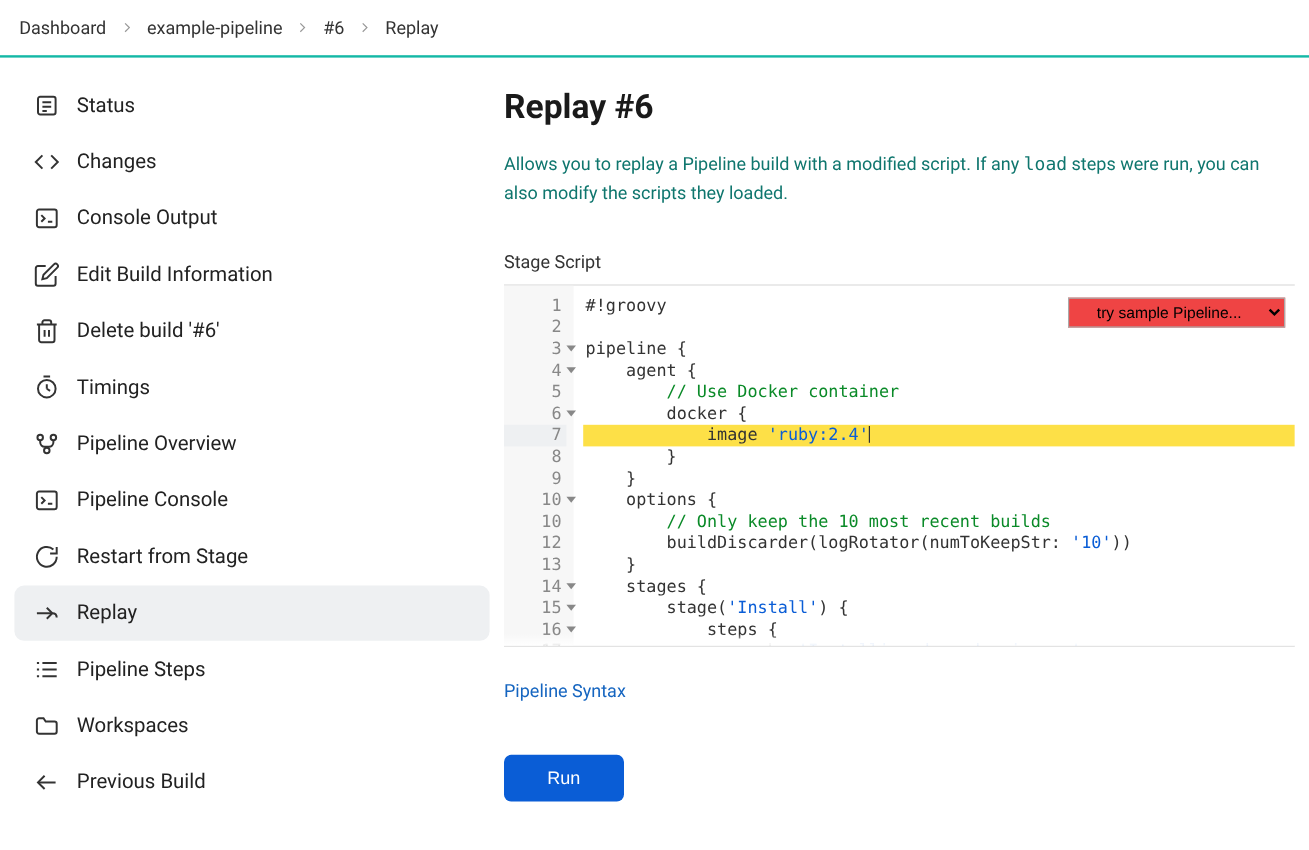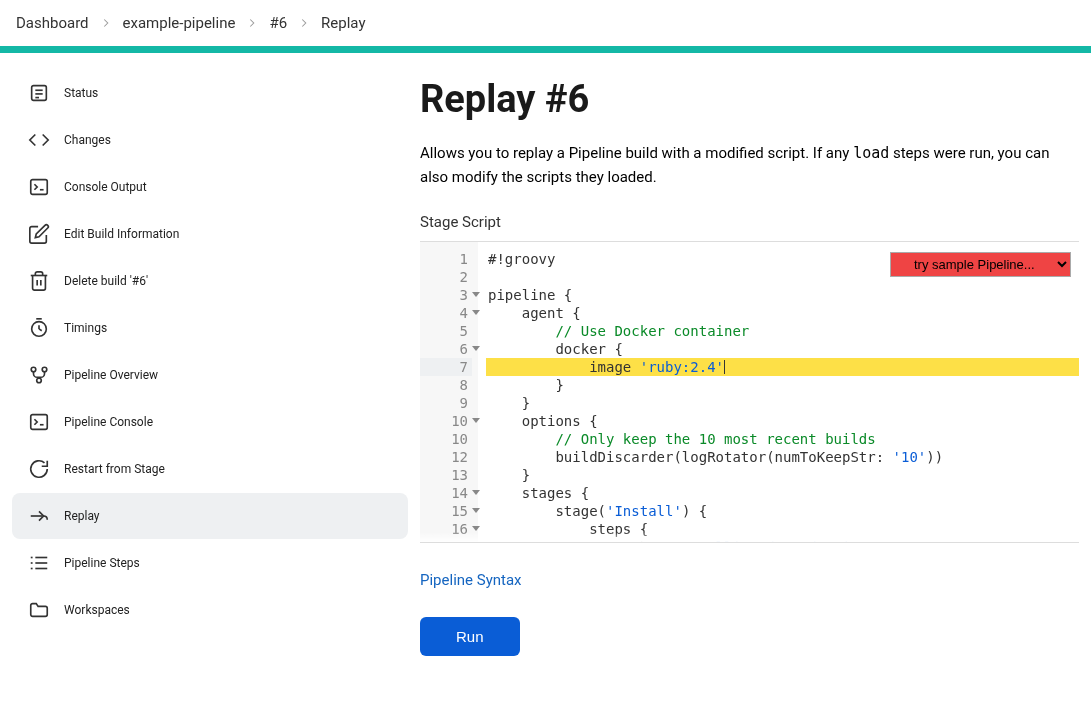--- a/index.html
+++ b/index.html
@@ -1,31 +1,31 @@
 <!DOCTYPE html>
 <html><head>
   <meta charset="utf-8">
   <style>
     * { margin: 0; padding: 0; box-sizing: border-box; }
     body { font-family: -apple-system, BlinkMacSystemFont, "Segoe UI", Roboto, sans-serif; font-size: 14px; color: #333; }
     
-    .breadcrumb { display: flex; align-items: center; padding: 14px 16px; gap: 10px; border-bottom: 7px solid #14b8a6; }
+    .breadcrumb { display: flex; align-items: center; padding: 14px 16px; gap: 10px; border-bottom: 2px solid #14b8a6; }
     .breadcrumb-item { color: #333; text-decoration: none; cursor: pointer; font-size: 15px; }
     .breadcrumb-chevron { color: #999; display: flex; align-items: center; }
     
     .layout { display: flex; }
     .sidebar { width: 420px; padding: 16px 0 16px 12px; }
     .sidebar-item { display: flex; align-items: center; gap: 14px; padding: 12px 16px; cursor: pointer; border-radius: 8px; margin: 1px 12px 1px 0; }
     .sidebar-item.active { background: #eef0f2; }
     .sidebar-item-icon { width: 22px; height: 22px; display: flex; align-items: center; justify-content: center; flex-shrink: 0; }
-    .sidebar-item-label { font-size: 12px; color: #222; }
+    .sidebar-item-label { font-size: 17px; color: #222; }
     
     .main { flex: 1; padding: 24px 12px 24px 0; }
-    .page-title { font-size: 38px; font-weight: 700; margin-bottom: 20px; color: #1a1a1a; }
-    .page-desc { font-size: 15px; line-height: 1.6; margin-bottom: 24px; color: #000000; }
+    .page-title { font-size: 28px; font-weight: 700; margin-bottom: 20px; color: #1a1a1a; }
+    .page-desc { font-size: 15px; line-height: 1.6; margin-bottom: 36px; color: #0f766e; }
     .page-desc code { font-family: ui-monospace, "SF Mono", Menlo, Consolas, monospace; }
     
     .script-label { font-size: 15px; margin-bottom: 10px; color: #333; }
     
     .editor-wrap { position: relative; border-top: 1px solid #ddd; border-bottom: 1px solid #ddd; }
     .editor { display: flex; font-family: ui-monospace, "SF Mono", Menlo, Consolas, monospace; font-size: 14px; line-height: 18px; height: 300px; overflow: hidden; position: relative; }
     .gutter { background: #f7f7f7; color: #888; text-align: right; padding: 8px 6px 8px 0; user-select: none; width: 58px; flex-shrink: 0; }
     .gutter-line { height: 18px; padding-right: 4px; position: relative; }
     .gutter-line.foldable::after { content: ""; position: absolute; right: -8px; top: 6px; width: 0; height: 0; border-left: 4px solid transparent; border-right: 4px solid transparent; border-top: 5px solid #888; }
     .code { padding: 8px 0 8px 8px; flex: 1; white-space: pre; position: relative; }
@@ -34,21 +34,21 @@
     .gutter-line.active { background: #eef0f2; }
     .tok-com { color: #0a8a28; font-style: normal; }
     .tok-str { color: #0a5dd6; }
     .cursor-mark { border-left: 1px solid #333; display: inline-block; height: 14px; vertical-align: middle; margin-top: -2px; }
     .fade-bottom { position: absolute; left: 0; right: 0; bottom: 0; height: 10px; background: linear-gradient(to bottom, rgba(255,255,255,0), rgba(255,255,255,0.95)); pointer-events: none; }
     
     .sample-select { position: absolute; top: 10px; right: 8px; font-size: 13px; padding: 3px 19px; background: #ef4444; border: 1px solid #aaa; z-index: 2; }
     
     .syntax-link { color: #1565c0; text-decoration: none; cursor: pointer; font-size: 15px; display: inline-block; margin-top: 28px; }
     
-    .run-button { margin-top: 28px; background: #0a5dd6; color: #fff; border: none; border-radius: 6px; padding: 11px 36px; font-size: 15px; cursor: pointer; }
+    .run-button { margin-top: 44px; background: #0a5dd6; color: #fff; border: none; border-radius: 6px; padding: 11px 36px; font-size: 15px; cursor: pointer; }
     
     svg { stroke: currentColor; fill: none; stroke-width: 1.8; }
   </style>
 </head>
 <body>
 
 <div class="breadcrumb" id="breadcrumb-container">
     <a class="breadcrumb-item">Dashboard</a>
     <span class="breadcrumb-chevron">
       <svg width="14" height="14" viewBox="0 0 24 24">
@@ -187,20 +187,29 @@
         </span>
         <span class="sidebar-item-label">Pipeline Steps</span>
       </div>
       <div class="sidebar-item">
         <span class="sidebar-item-icon">
           <svg width="22" height="22" viewBox="0 0 24 24">
             <path d="M3 7a2 2 0 0 1 2-2h4l2 3h8a2 2 0 0 1 2 2v7a2 2 0 0 1-2 2H5a2 2 0 0 1-2-2V7z"></path>
           </svg>
         </span>
         <span class="sidebar-item-label">Workspaces</span>
+      </div>
+      <div class="sidebar-item">
+        <span class="sidebar-item-icon">
+          <svg width="22" height="22" viewBox="0 0 24 24">
+            <line x1="20" y1="12" x2="4" y2="12"></line>
+            <polyline points="10 18 4 12 10 6"></polyline>
+          </svg>
+        </span>
+        <span class="sidebar-item-label">Previous Build</span>
       </div>
     </div>
 
   <div class="main">
     <h1 class="page-title">Replay #6</h1>
     <p class="page-desc">
       <span>Allows you to replay a Pipeline build with a modified script. If any </span><code>load</code><span> steps were run, you can also modify the scripts they loaded.</span>
     </p>
 
     <div class="script-label">Stage Script</div>

